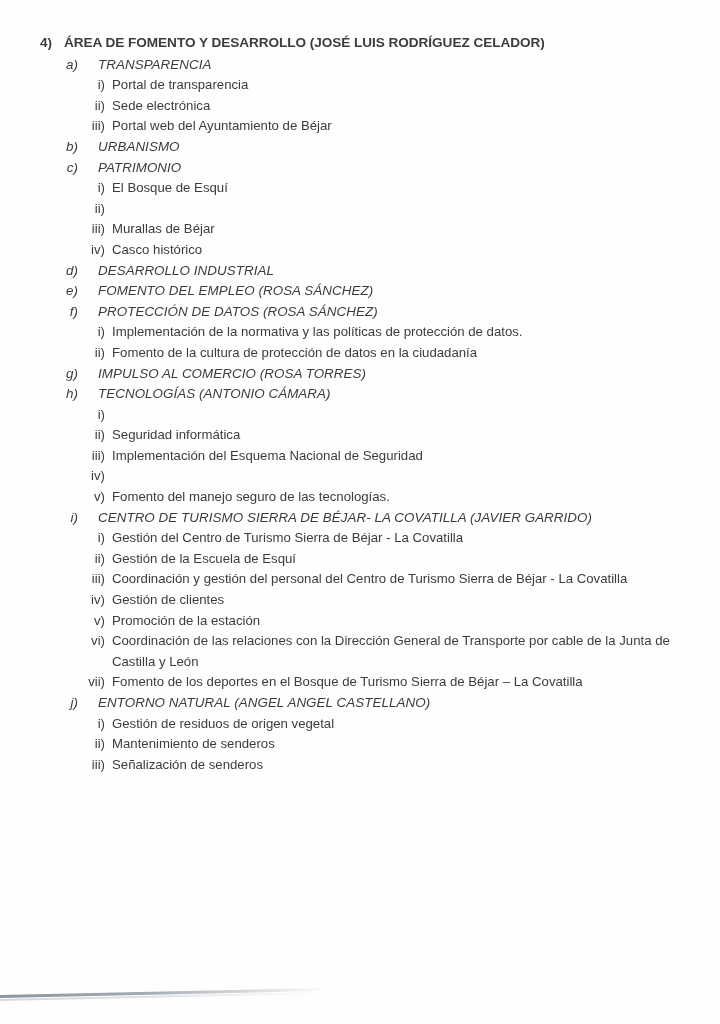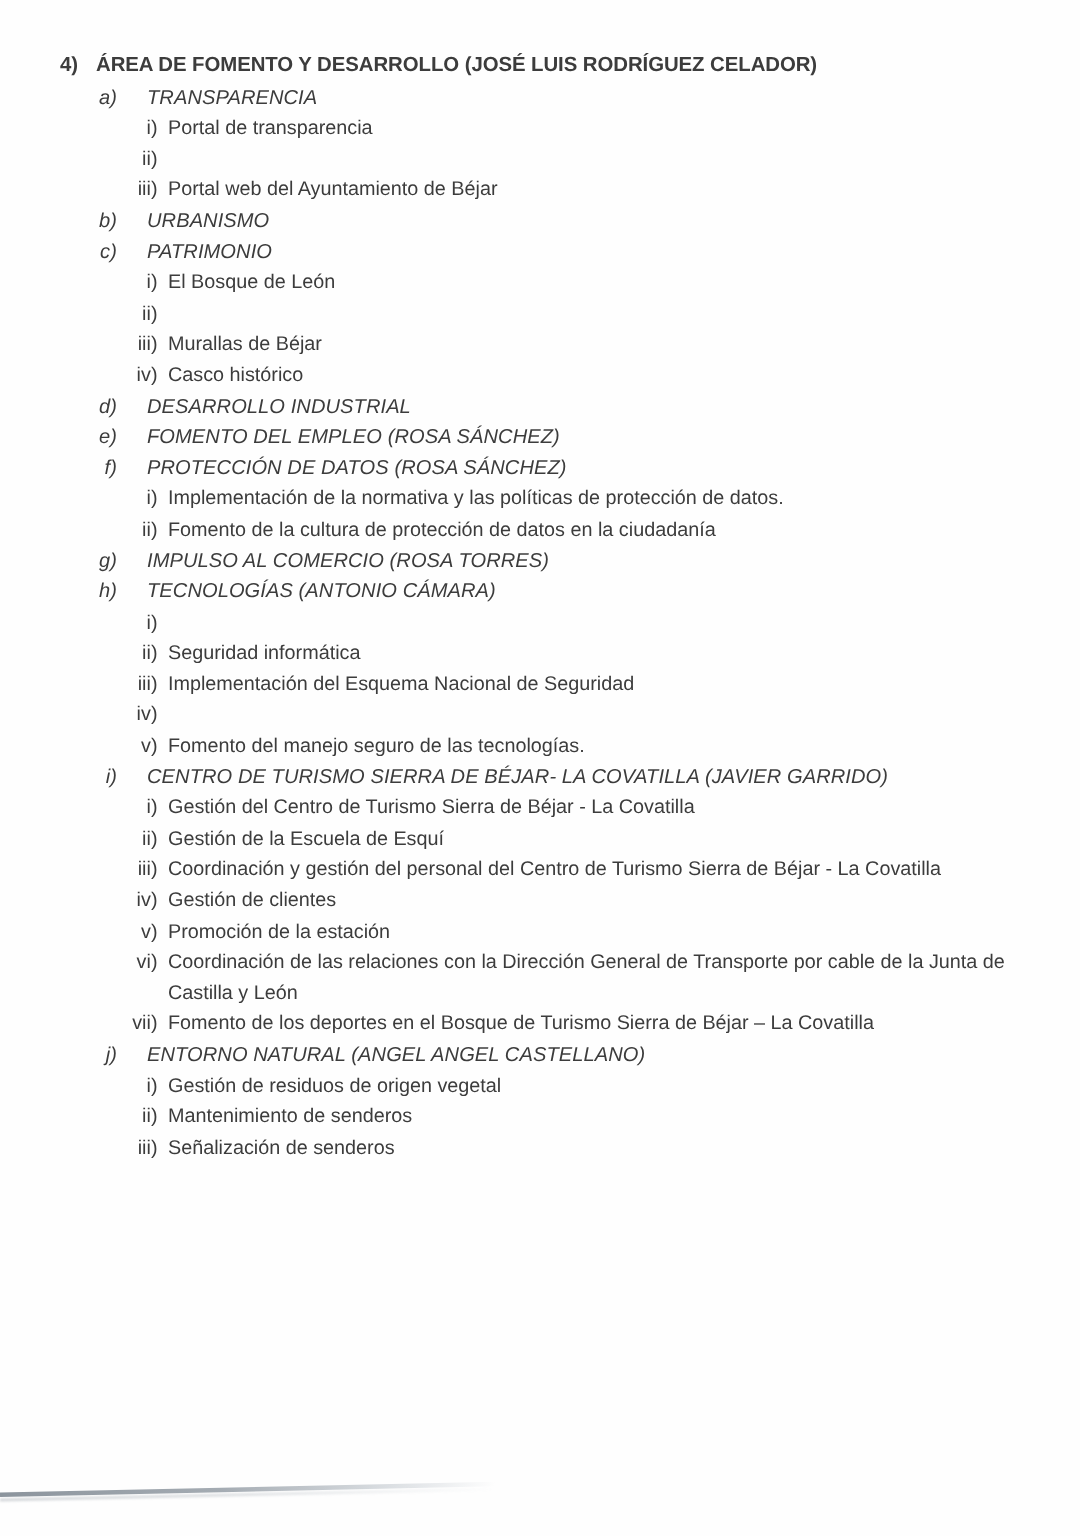--- a/index.html
+++ b/index.html
@@ -123,25 +123,25 @@
   <div class="doc" id="doc-root">
 
     <div class="row lvl1">
       <span class="marker">4)</span>
       <span class="body">ÁREA DE FOMENTO Y DESARROLLO (JOSÉ LUIS RODRÍGUEZ CELADOR)</span>
     </div>
 
     <div id="subsections">
         <div class="row lvl2"><span class="marker">a)</span><span class="body">TRANSPARENCIA</span></div>
         <div class="row lvl3"><span class="marker">i)</span><span class="body">Portal de transparencia</span></div>
-        <div class="row lvl3"><span class="marker">ii)</span></div>
+        <div class="row lvl3"><span class="marker">ii)</span><span class="body">Sede electrónica</span></div>
         <div class="row lvl3"><span class="marker">iii)</span><span class="body">Portal web del Ayuntamiento de Béjar</span></div>
         <div class="row lvl2"><span class="marker">b)</span><span class="body">URBANISMO</span></div>
         <div class="row lvl2"><span class="marker">c)</span><span class="body">PATRIMONIO</span></div>
-        <div class="row lvl3"><span class="marker">i)</span><span class="body">El Bosque de León</span></div>
+        <div class="row lvl3"><span class="marker">i)</span><span class="body">El Bosque de Esquí</span></div>
         <div class="row lvl3"><span class="marker">ii)</span></div>
         <div class="row lvl3"><span class="marker">iii)</span><span class="body">Murallas de Béjar</span></div>
         <div class="row lvl3"><span class="marker">iv)</span><span class="body">Casco histórico</span></div>
         <div class="row lvl2"><span class="marker">d)</span><span class="body">DESARROLLO INDUSTRIAL</span></div>
         <div class="row lvl2"><span class="marker">e)</span><span class="body">FOMENTO DEL EMPLEO (ROSA SÁNCHEZ)</span></div>
         <div class="row lvl2"><span class="marker">f)</span><span class="body">PROTECCIÓN DE DATOS (ROSA SÁNCHEZ)</span></div>
         <div class="row lvl3"><span class="marker">i)</span><span class="body">Implementación de la normativa y las políticas de protección de datos.</span></div>
         <div class="row lvl3"><span class="marker">ii)</span><span class="body">Fomento de la cultura de protección de datos en la ciudadanía</span></div>
         <div class="row lvl2"><span class="marker">g)</span><span class="body">IMPULSO AL COMERCIO (ROSA TORRES)</span></div>
         <div class="row lvl2"><span class="marker">h)</span><span class="body">TECNOLOGÍAS (ANTONIO CÁMARA)</span></div>

